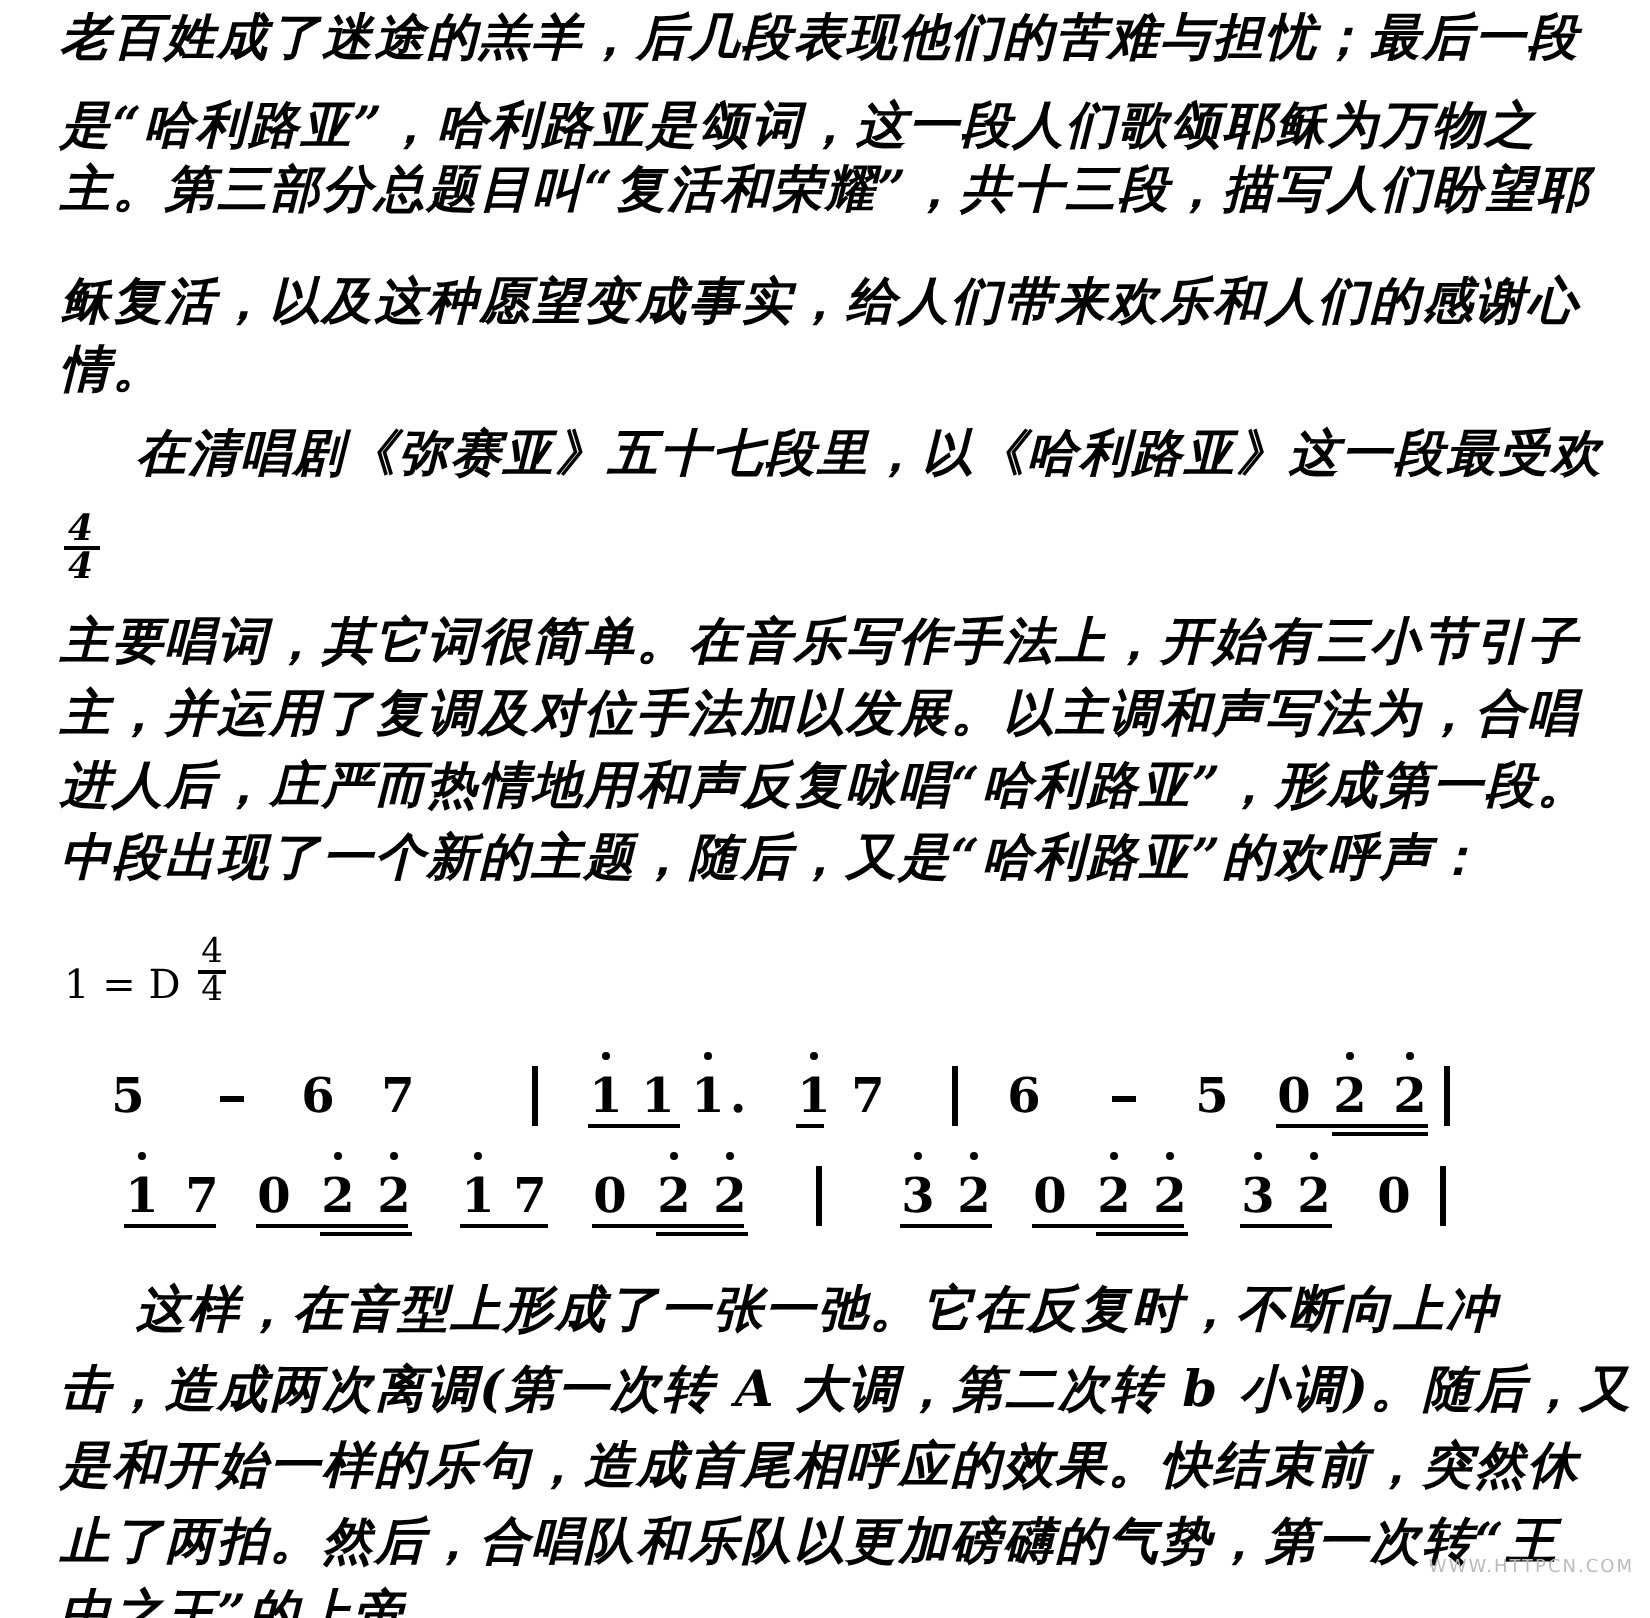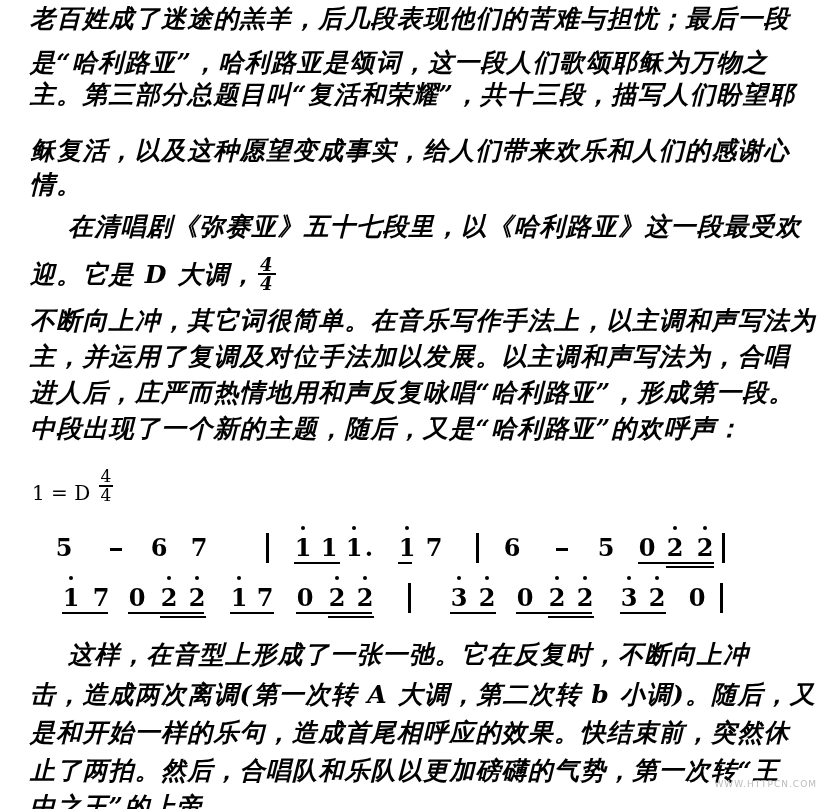--- a/index.html
+++ b/index.html
@@ -28,23 +28,23 @@
 <body>
 
 <div class="line" style="top:4px">老百姓成了迷途的羔羊，后几段表现他们的苦难与担忧；最后一段</div>
 <div class="line" style="top:48px">是“哈利路亚”，哈利路亚是颂词，这一段人们歌颂耶稣为万物之</div>
 <div class="line" style="top:80px">主。第三部分总题目叫“复活和荣耀”，共十三段，描写人们盼望耶</div>
 <div class="line" style="top:136px">稣复活，以及这种愿望变成事实，给人们带来欢乐和人们的感谢心</div>
 <div class="line" style="top:170px">情。</div>
 
 <div class="line indent" style="top:212px">在清唱剧《弥赛亚》五十七段里，以《哈利路亚》这一段最受欢</div>
 <div class="line" style="top:258px">
-  <span>迎。它是 D 大调，</span><span class="frac"><span class="num">4</span><span class="den">4</span></span>
+  <span class="frac"><span class="num">4</span><span class="den">4</span></span>
 </div>
-<div class="line" style="top:306px">不断向上冲，其它词很简单。在音乐写作手法上，以主调和声写法为</div>
+<div class="line" style="top:306px">主要唱词，其它词很简单。在音乐写作手法上，开始有三小节引子</div>
 <div class="line" style="top:342px">主，并运用了复调及对位手法加以发展。以主调和声写法为，合唱</div>
 <div class="line" style="top:378px">进人后，庄严而热情地用和声反复咏唱“哈利路亚”，形成第一段。</div>
 <div class="line" style="top:414px">中段出现了一个新的主题，随后，又是“哈利路亚”的欢呼声：</div>
 
 <div class="key">
   <span>1 = D</span>
   <span class="frac"><span class="num">4</span><span class="den">4</span></span>
 </div>
 
 <div>

